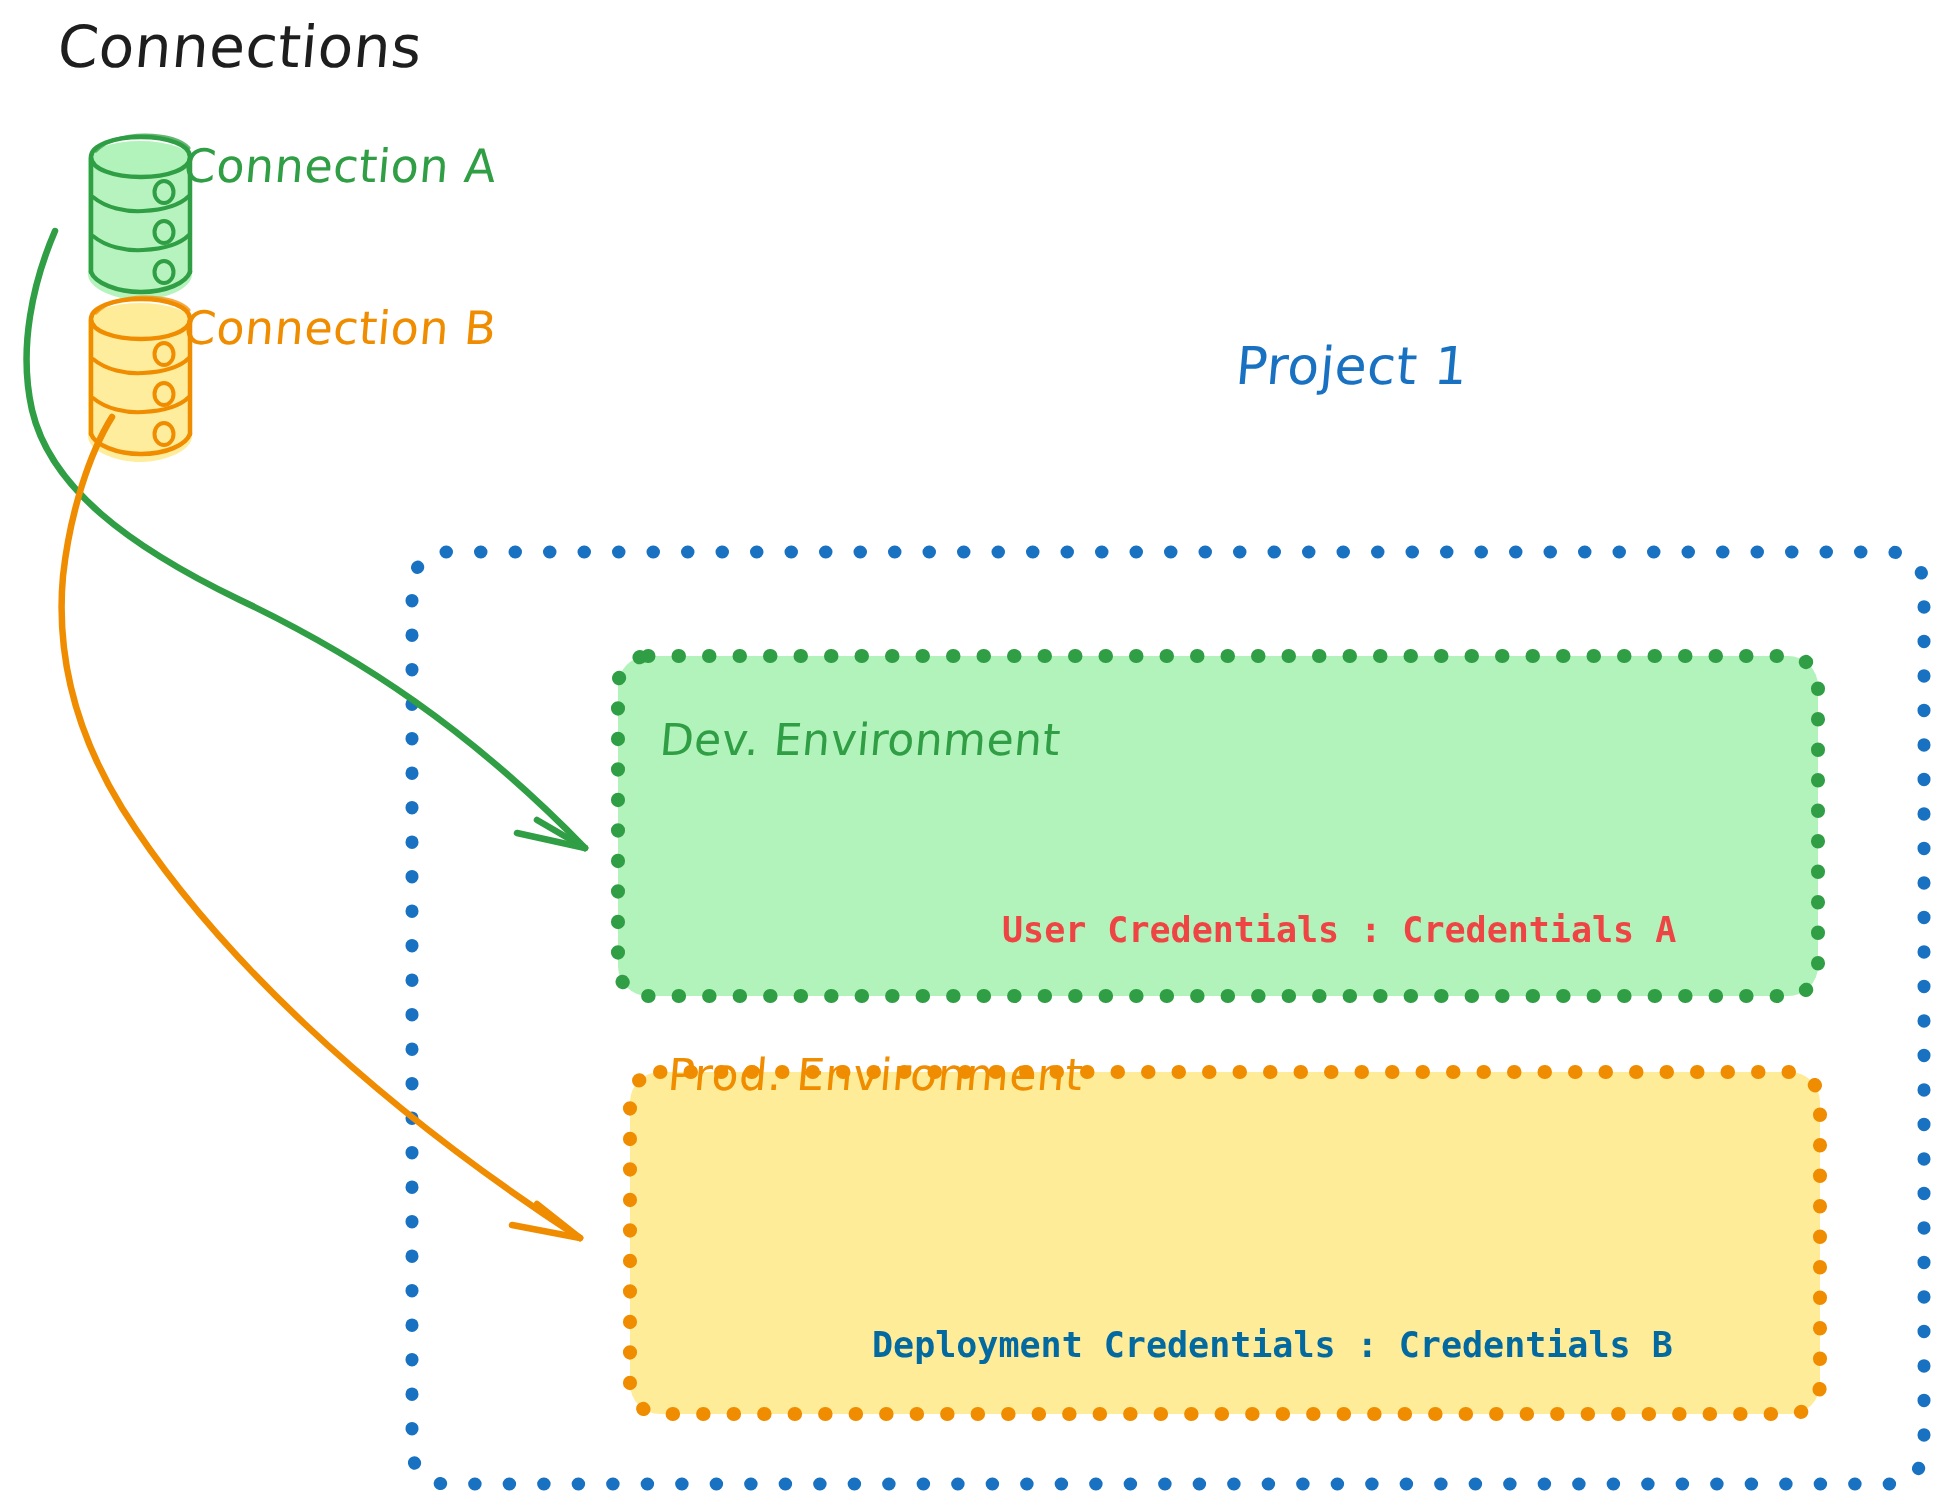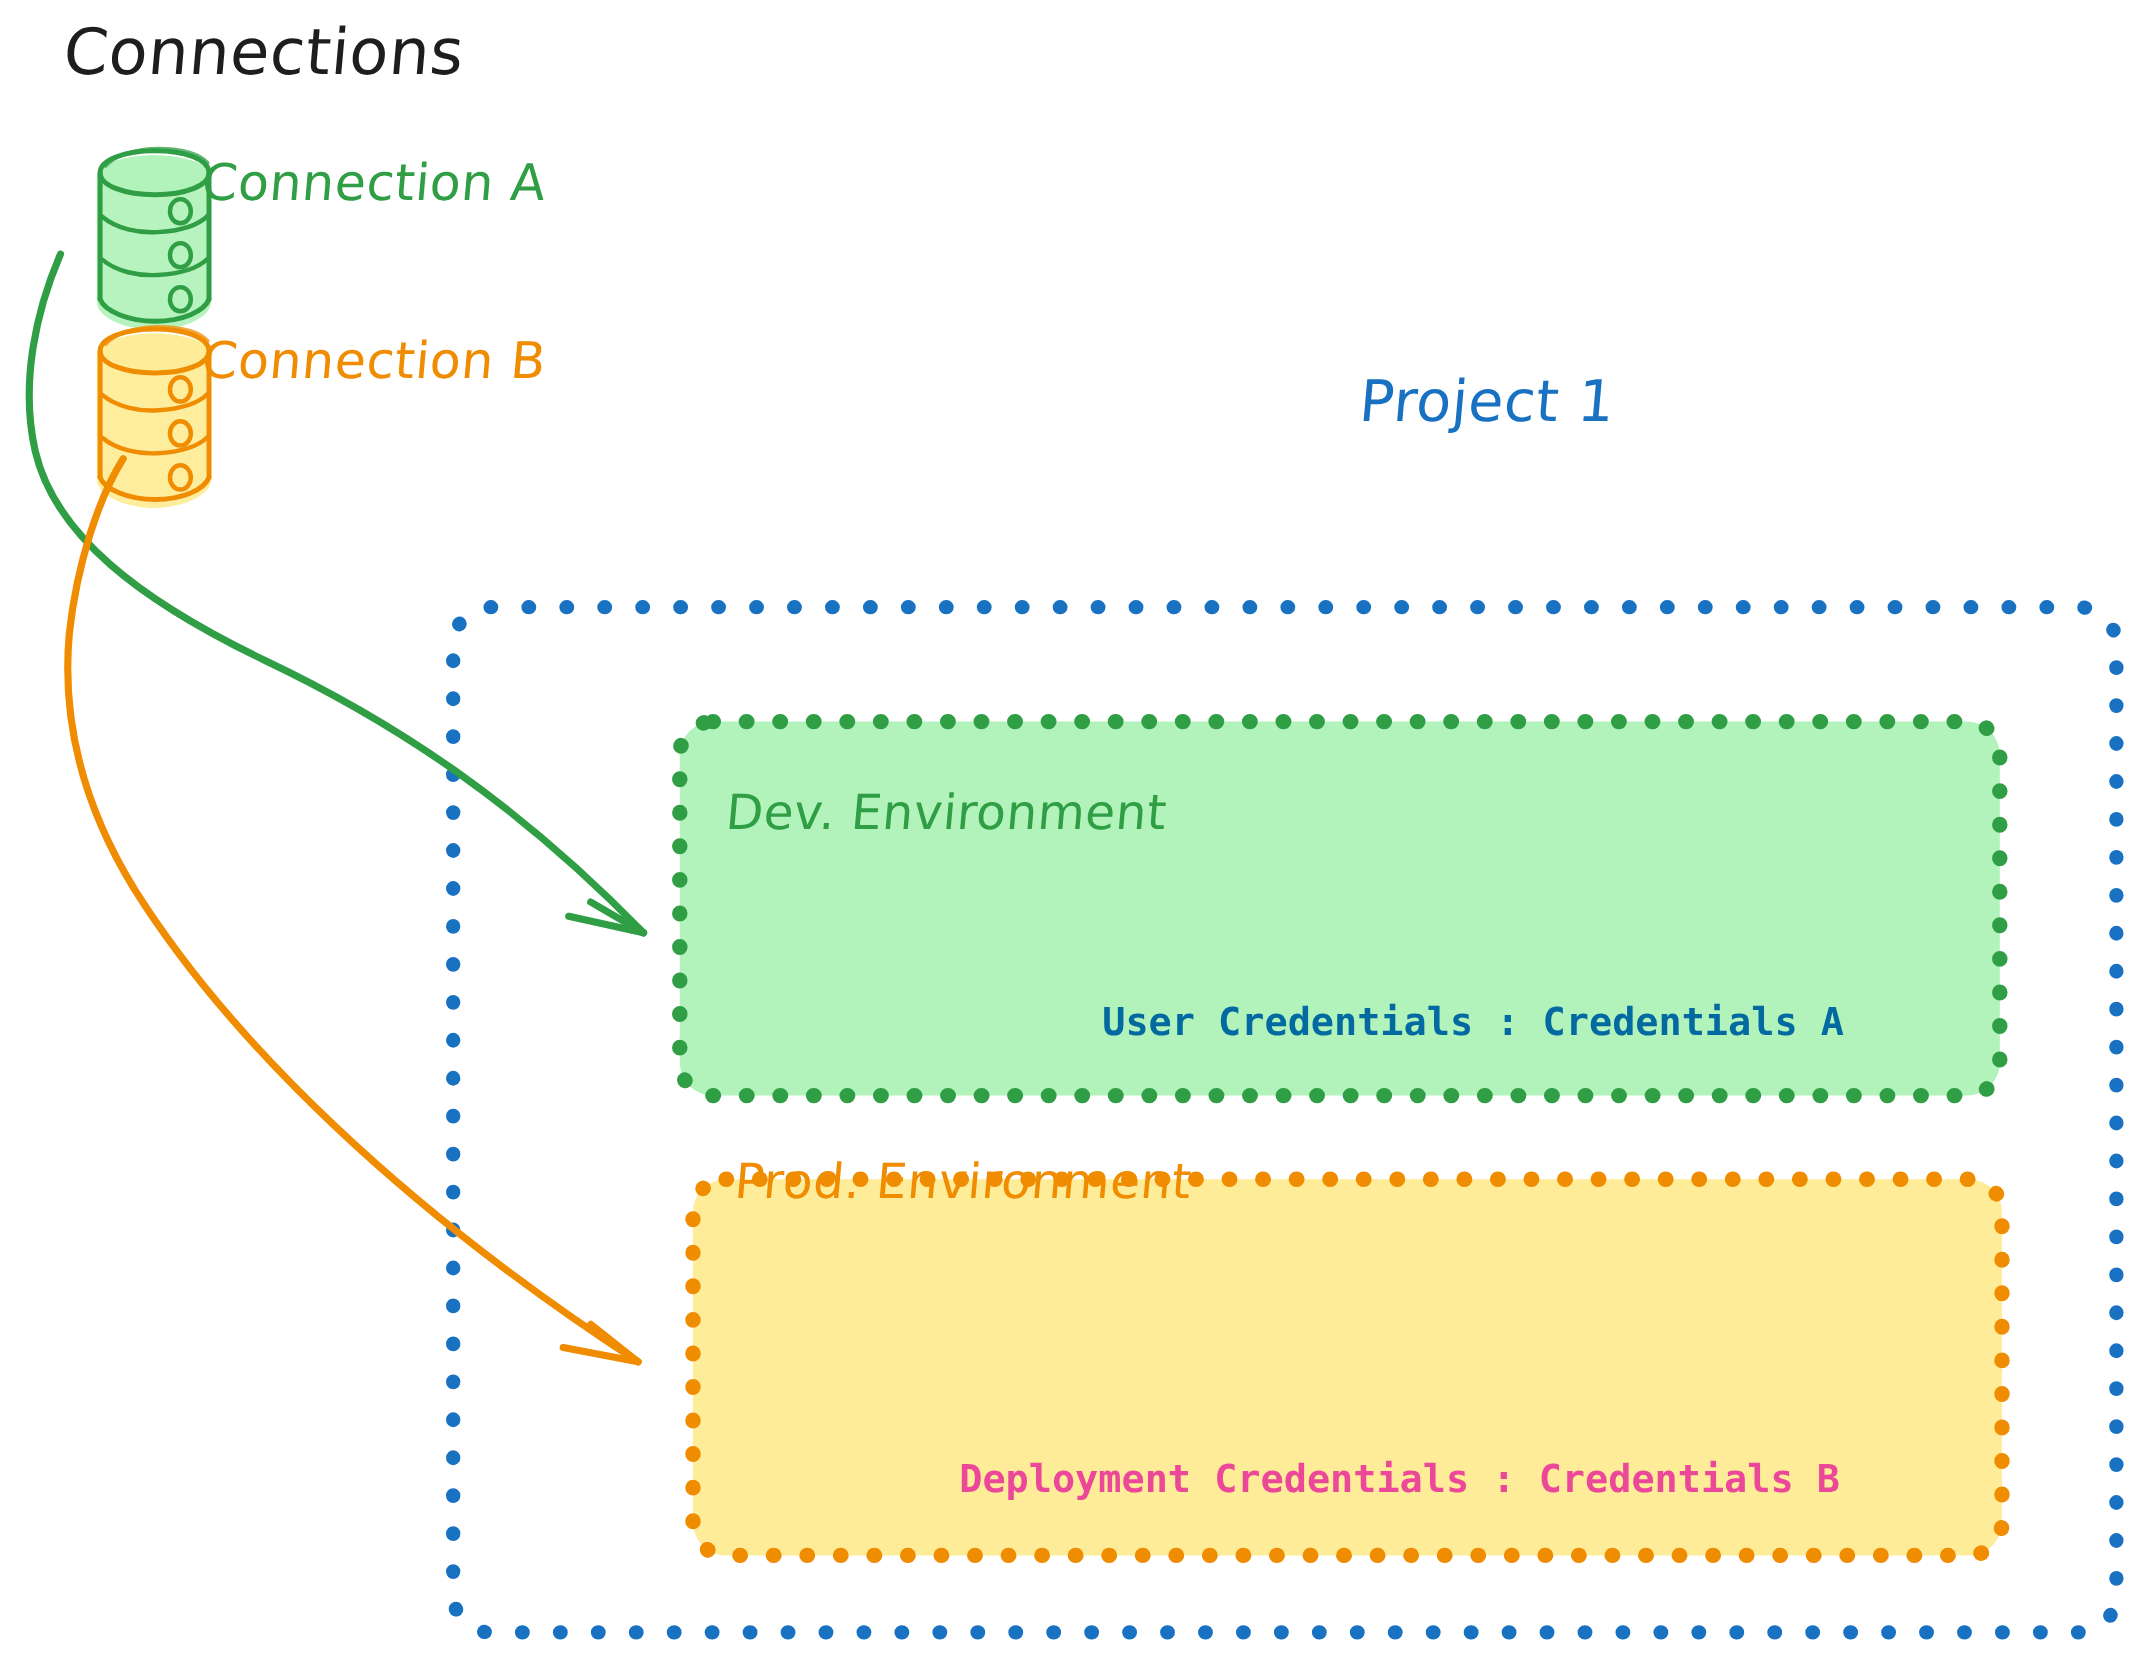--- a/index.html
+++ b/index.html
@@ -75,27 +75,27 @@
   #label-prod-env {
     left: 668px;
     top: 1053px;
     font-size: 44px;
     color: #f08c00;
   }
   #label-dev-credentials {
     left: 1002px;
     top: 913px;
     font-size: 35px;
-    color: #0369a1;
+    color: #ef4444;
   }
   #label-prod-credentials {
     left: 872px;
     top: 1328px;
     font-size: 35px;
-    color: #ec4899;
+    color: #0369a1;
   }
 </style>
 </head>
 <body>
 
 <div id="canvas">
 
   <svg class="svg-layer" viewBox="0 0 1948 1506" xmlns="http://www.w3.org/2000/svg">
 
     <g>

